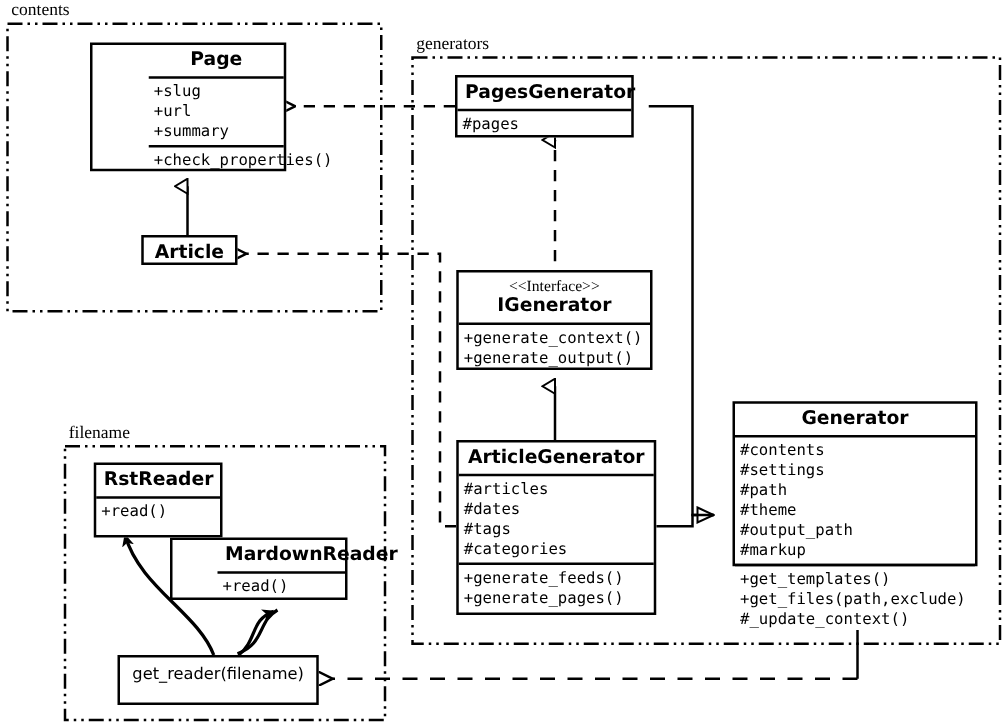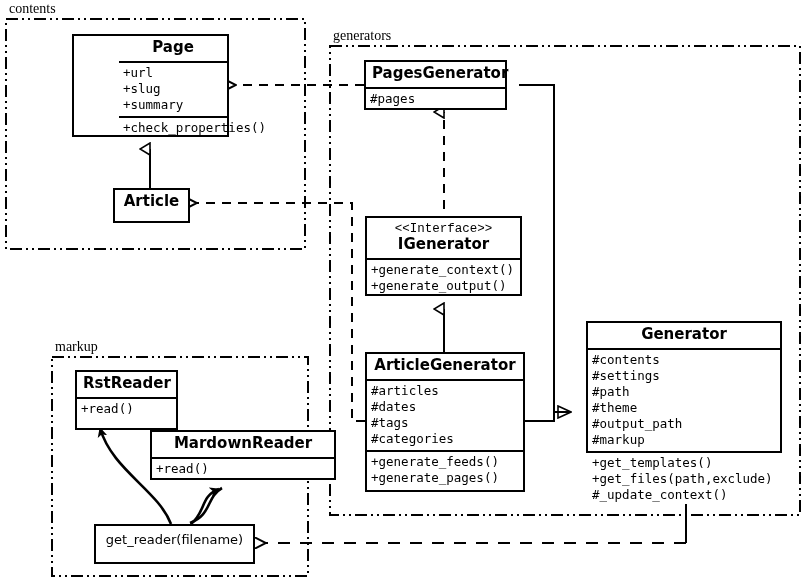--- a/index.html
+++ b/index.html
@@ -49,21 +49,21 @@
     font-size: 15px;
     color: #000000;
     padding: 4px 6px 5px 6px;
     line-height: 1.05;
     font-family: "DejaVu Sans", sans-serif;
   }
   .cls .stereo {
     display: block;
     font-weight: normal;
     font-size: 12.5px;
-    font-family: Liberation Mono, monospace;
+    font-family: Liberation Serif, serif;
     line-height: 1.15;
     padding-bottom: 1px;
   }
   .cls .sep {
     height: 0;
     border-top: 2px solid #000000;
   }
   .cls .compartment {
     box-sizing: border-box;
     padding: 2px 4px 3px 4px;
@@ -149,37 +149,37 @@
     </g>
 
     <g>
       <path d="M191,524 C206,512 200,496 219,489" fill="none" stroke="#000000" stroke-width="2.6" marker-end="url(#solid-arrow)" transform="translate(0,0)"></path>
       <path d="M190,523 C212,515 206,497 222,488" fill="none" stroke="#000000" stroke-width="2.6"></path>
     </g>
   </svg>
 
   <div class="pkg-label" style="left:7px; top:1px;">contents</div>
   <div class="pkg-label" style="left:331px; top:28px;">generators</div>
-  <div class="pkg-label" style="left:53px; top:339px;">markup</div>
+  <div class="pkg-label" style="left:53px; top:339px;">filename</div>
 
   <div class="cls" style="left:72px; top:34px; width:157px; height:103px;padding-left:45px;">
     <div class="hdr">Page</div>
     <div class="sep"></div>
     <div class="compartment">
+      <div>+slug</div>
       <div>+url</div>
-      <div>+slug</div>
       <div>+summary</div>
     </div>
     <div class="sep"></div>
     <div class="compartment">
       <div>+check_properties()</div>
     </div>
   </div>
 
-  <div class="cls" style="left:113px; top:188px; width:77px; height:35px;">
+  <div class="cls" style="left:113px; top:188px; width:77px; height:24px;">
     <div class="hdr">Article</div>
   </div>
 
   <div class="cls" style="left:364px; top:60px; width:143px; height:50px;">
     <div class="hdr">PagesGenerator</div>
     <div class="sep"></div>
     <div class="compartment">
       <div>#pages</div>
     </div>
   </div>
@@ -232,21 +232,21 @@
   </div>
 
   <div class="cls" style="left:75px; top:370px; width:103px; height:60px;">
     <div class="hdr">RstReader</div>
     <div class="sep"></div>
     <div class="compartment">
       <div>+read()</div>
     </div>
   </div>
 
-  <div class="cls" style="left:150px; top:430px; width:186px; height:50px;">
+  <div class="cls" style="left:136px; top:430px; width:142px; height:50px;padding-left:36px;">
     <div class="hdr">MardownReader</div>
     <div class="sep"></div>
     <div class="compartment">
       <div>+read()</div>
     </div>
   </div>
 
   <div class="cls plain" style="left:94px; top:524px; width:161px; height:40px;">
     <div class="hdr">get_reader(filename)</div>
   </div>

